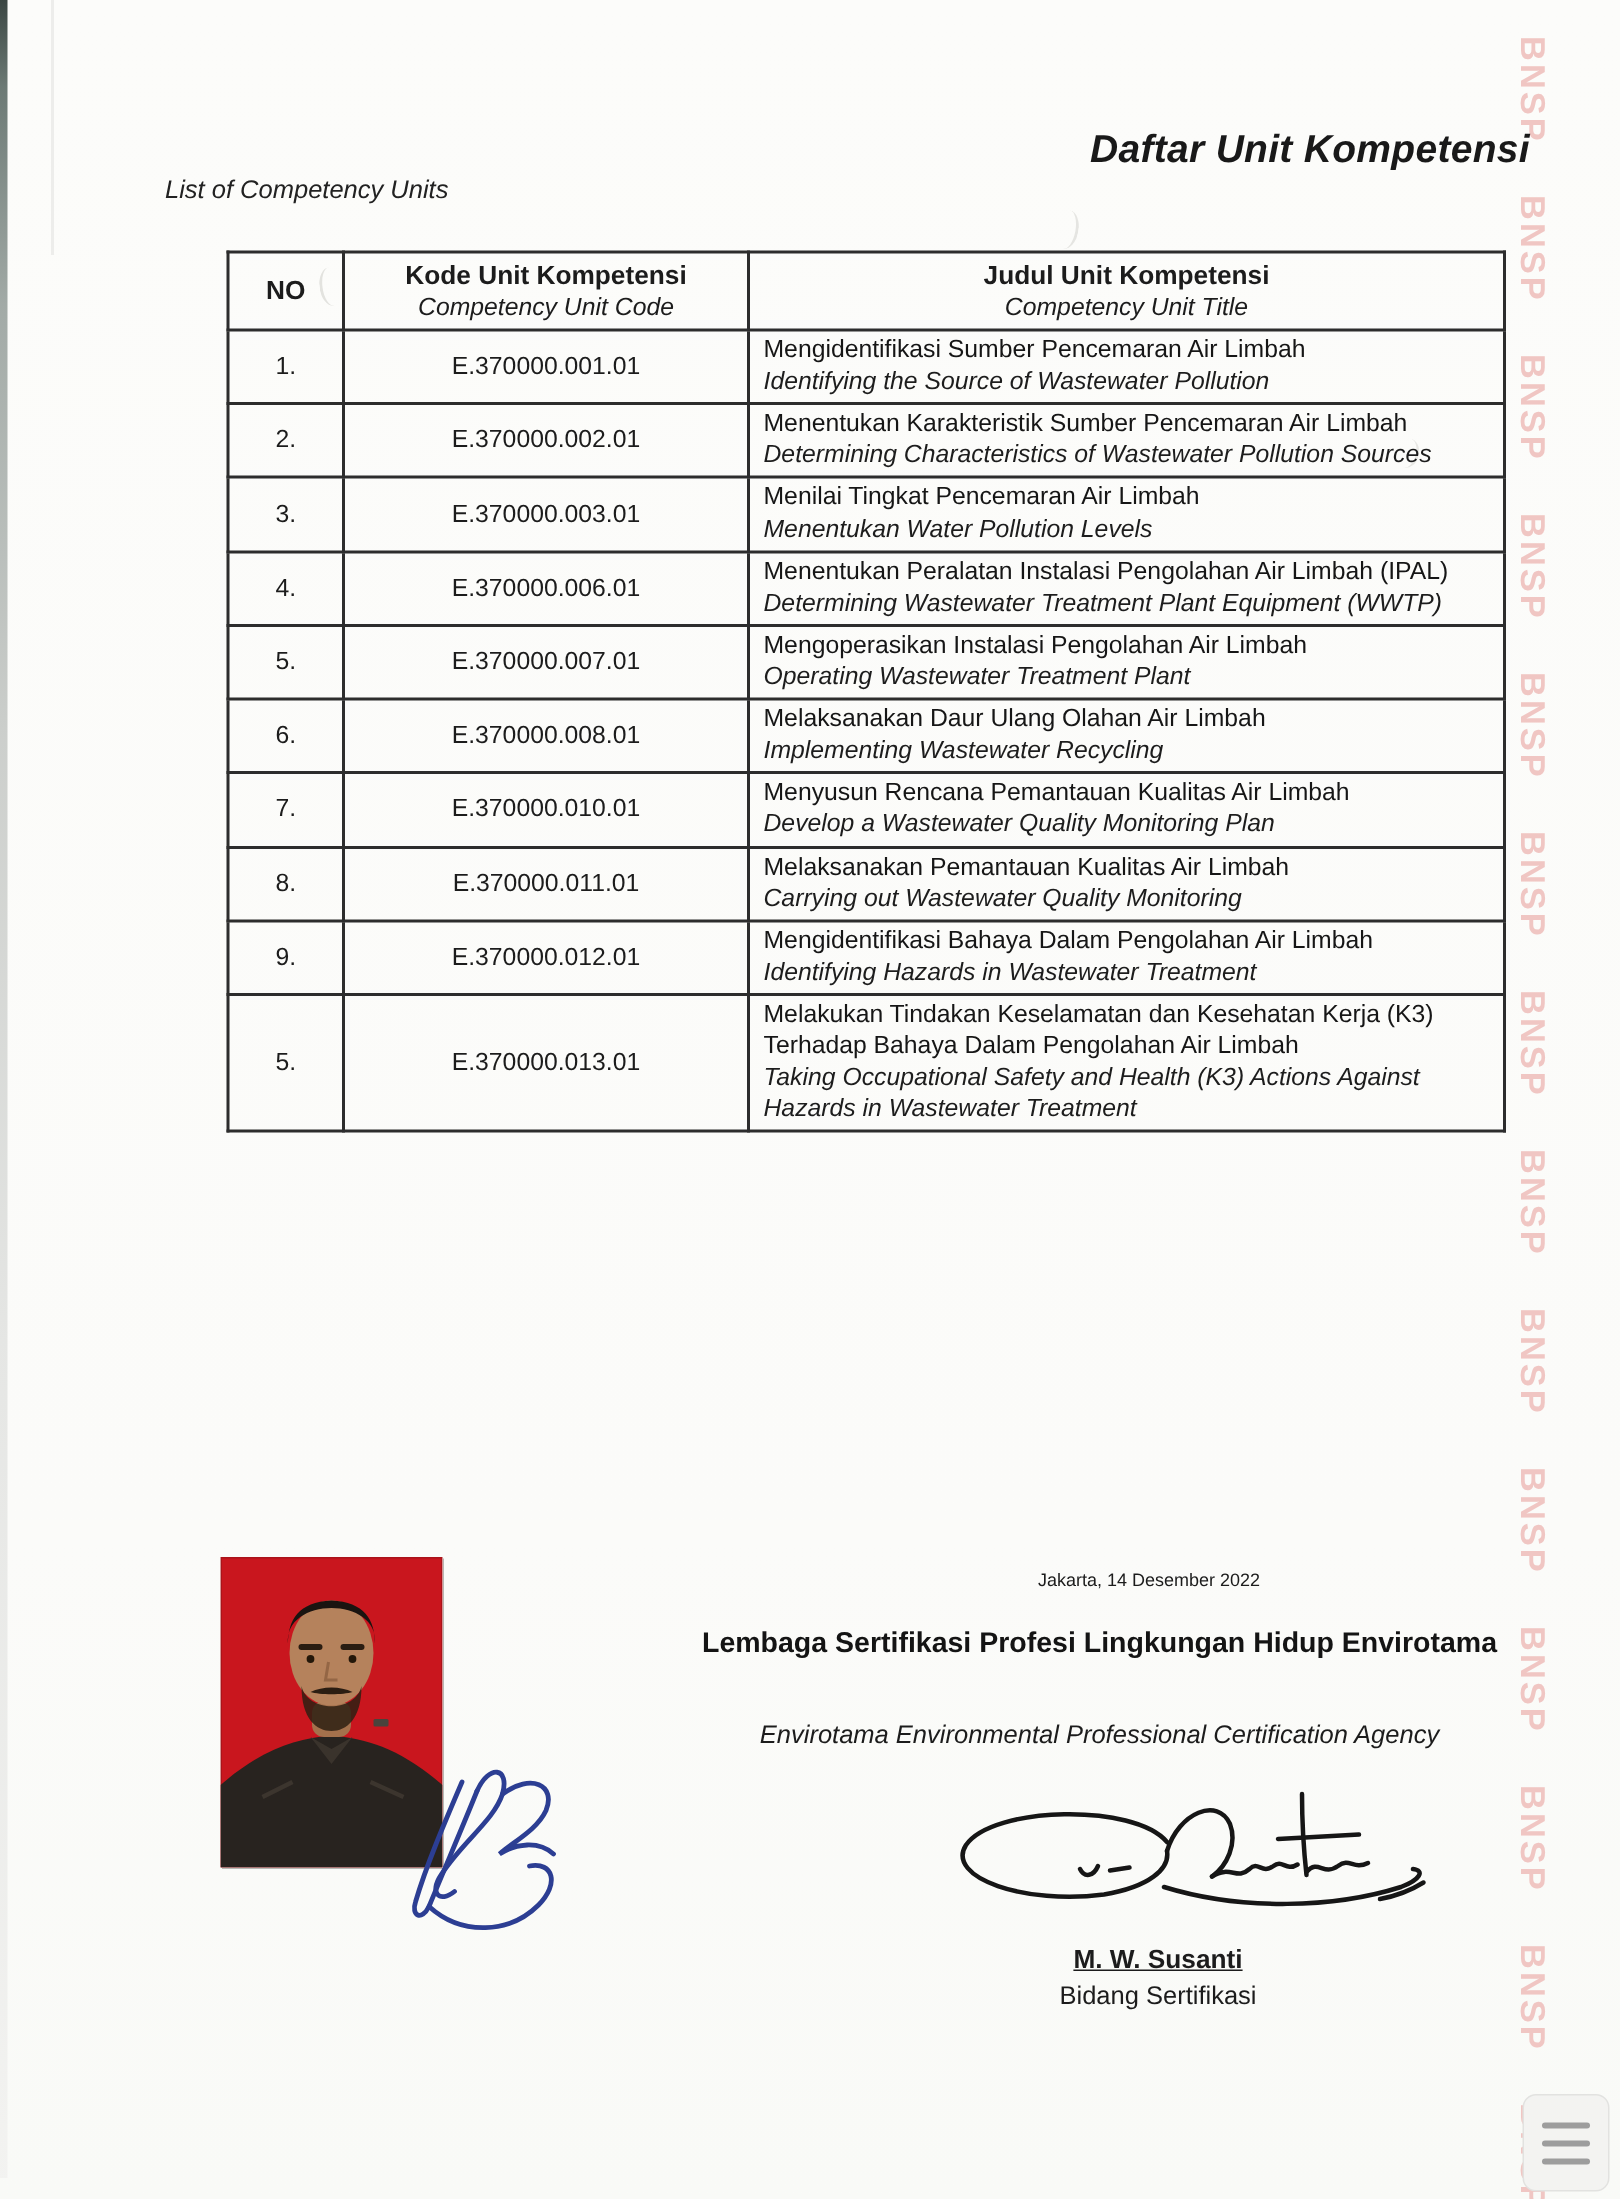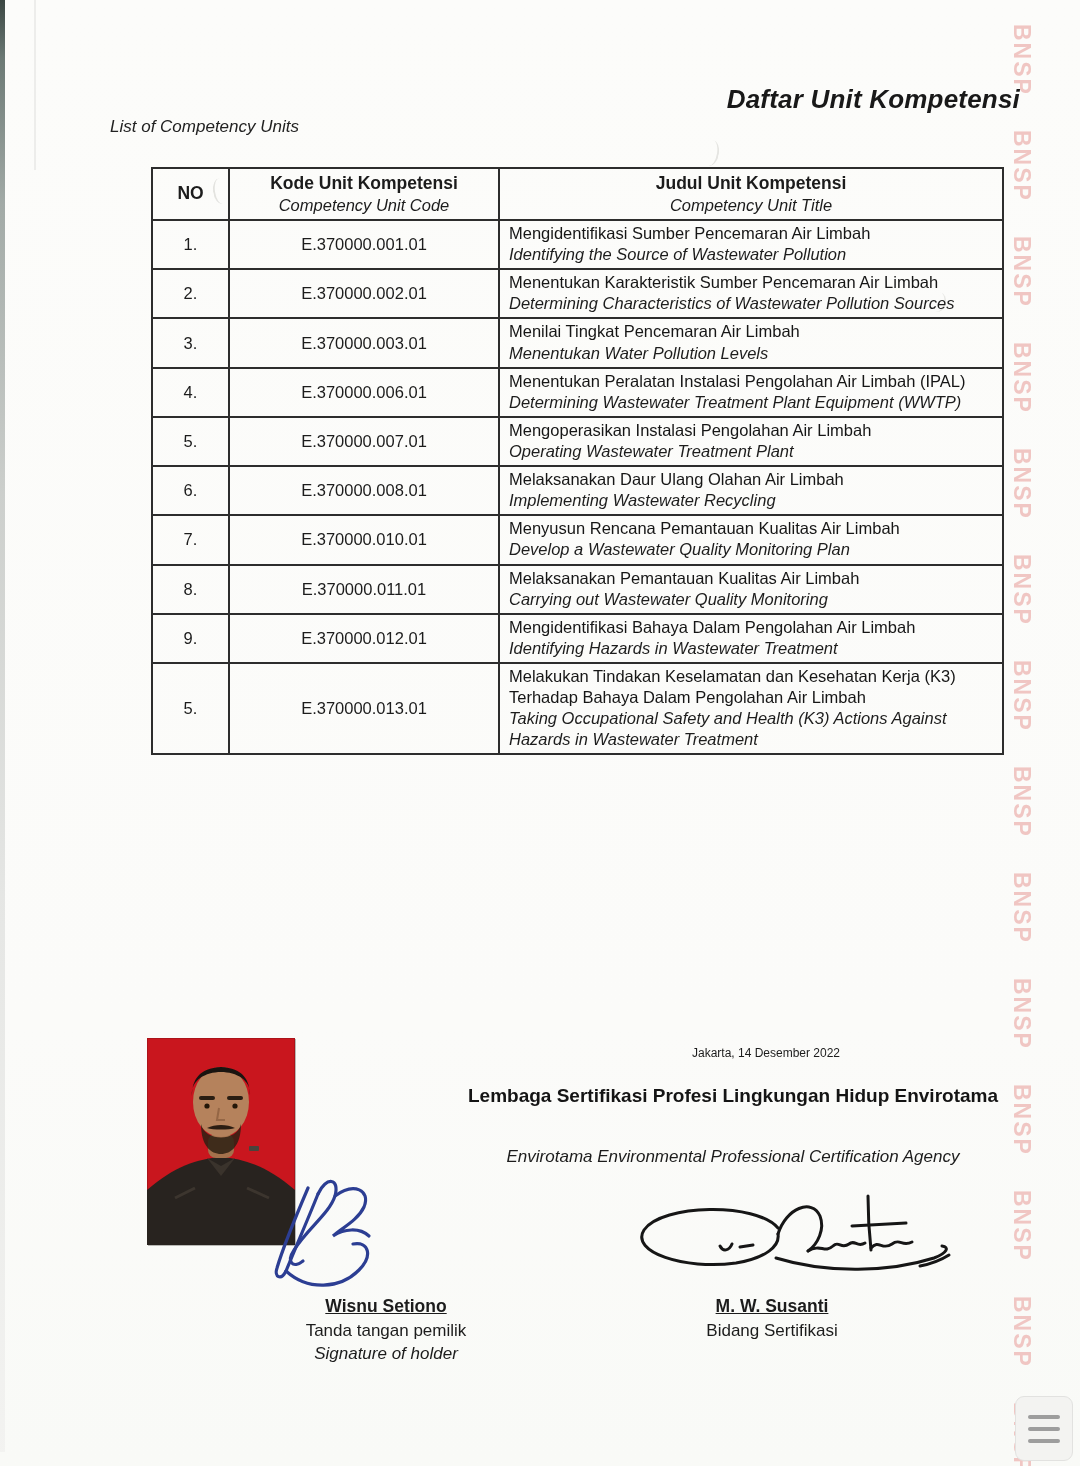--- a/index.html
+++ b/index.html
@@ -235,25 +235,20 @@
       <path d="M 243,60 C 251,51 254,63 264,56 C 272,50 274,59 284,54"></path>
       <path d="M 148,70 C 200,86 262,84 306,70 C 319,65 322,59 314,58"></path>
       <path d="M 292,78 C 303,76 313,72 321,67"></path>
     </g>
   </svg>
 
   <div class="date-line">Jakarta, 14 Desember 2022</div>
   <div class="agency-id">Lembaga Sertifikasi Profesi Lingkungan Hidup Envirotama</div>
   <div class="agency-en">Envirotama Environmental Professional Certification Agency</div>
 
-  <div class="sign-block holder-block">
-    <div class="sign-name">Wisnu Setiono</div>
-    <div class="sign-label-id">Tanda tangan pemilik</div>
-    <div class="sign-label-en">Signature of holder</div>
-  </div>
 
   <div class="sign-block certifier-block">
     <div class="sign-name">M. W. Susanti</div>
     <div class="sign-label-id">Bidang Sertifikasi</div>
   </div>
 
   <div class="scroll-btn">
     <div class="bar"></div>
     <div class="bar"></div>
     <div class="bar"></div>

